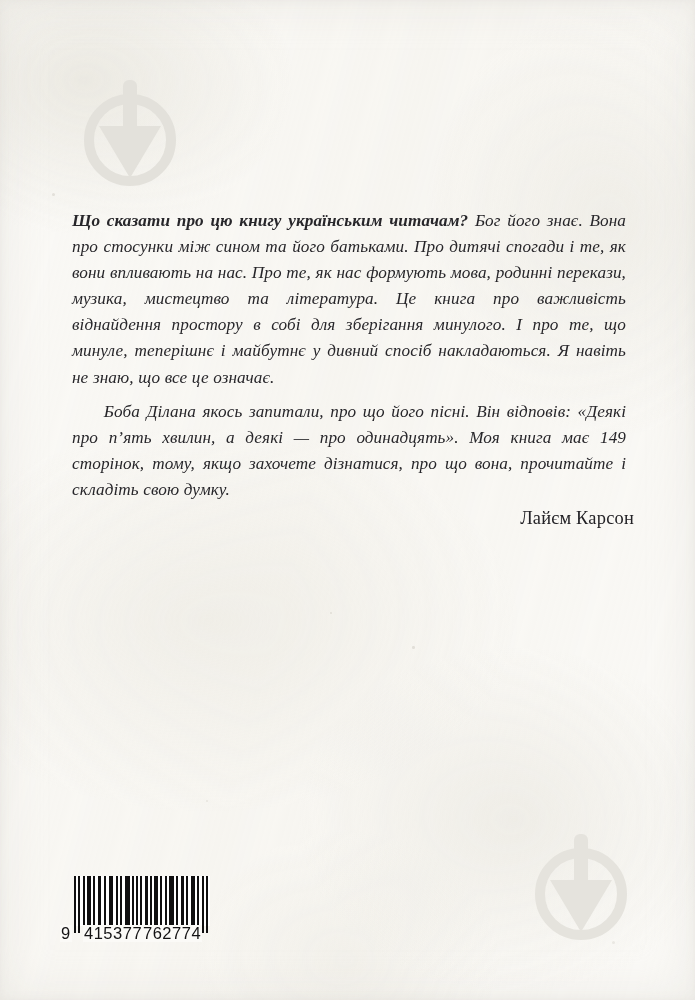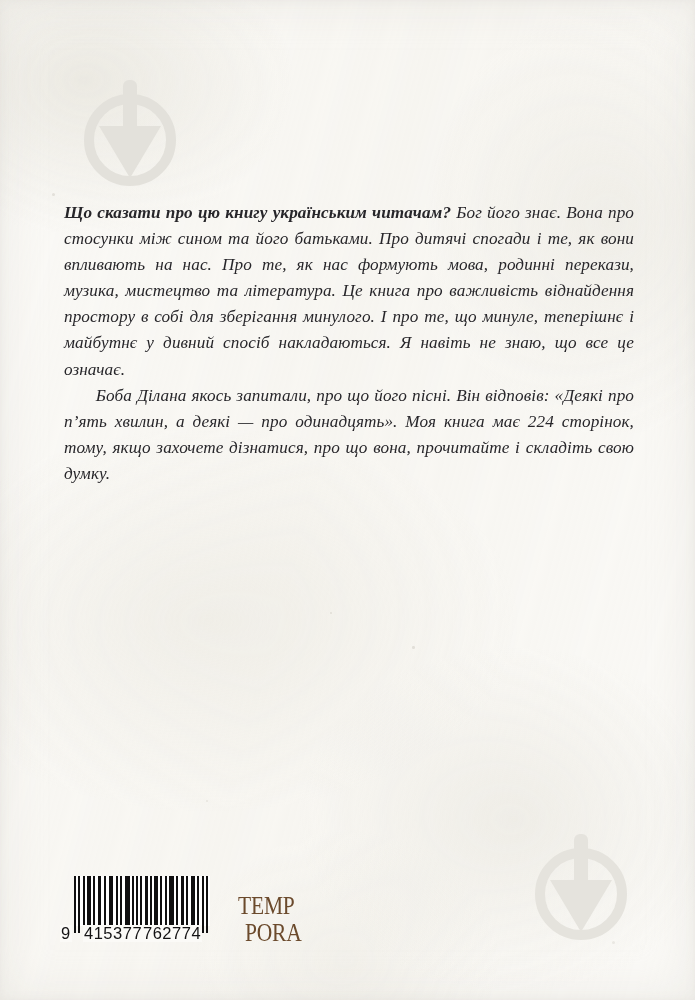--- a/index.html
+++ b/index.html
@@ -69,21 +69,21 @@
     width: 570px;
     text-align: justify;
     text-justify: inter-word;
     color: #27262a;
     font-size: 17.2px;
     line-height: 26.1px;
     font-style: italic;
     letter-spacing: .005em;
     word-spacing: .012em;
   }
-  #blurb p { margin: 0; }
+  #blurb p { margin: 8px; }
   #blurb p.para-indent { text-indent: 1.85em; }
   #blurb .lead {
     font-weight: 700;
     font-style: italic;
   }
 
   
   #author {
     position: absolute;
     left: 64px;
@@ -189,23 +189,24 @@
       <g fill="none" stroke="#e5e3dd" stroke-width="10">
         <circle cx="52" cy="68" r="41"></circle>
       </g>
       <rect x="45" y="8" width="14" height="52" rx="6" fill="#e5e3dd"></rect>
       <path d="M21 54 H83 L52 106 Z" fill="#e5e3dd"></path>
     </svg>
   </div>
 
   <div id="blurb">
     <p><span class="lead">Що сказати про цю книгу українським читачам?</span><span> Бог його знає. Вона про стосунки між сином та його батьками. Про дитячі спогади і те, як вони впливають на нас. Про те, як нас формують мова, родинні перекази, музика, мистецтво та література. Це книга про важливість віднайдення простору в собі для зберігання минулого. І про те, що минуле, теперішнє і майбутнє у дивний спосіб накладаються. Я навіть не знаю, що все це означає.</span></p>
-    <p class="para-indent">Боба Ділана якось запитали, про що його пісні. Він відповів: «Деякі про п’ять хвилин, а деякі — про одинадцять». Моя книга має 224 сторінок, тому, якщо захочете дізнатися, про що вона, прочитайте і складіть свою думку.</p>
-  </div>
-
+    <p class="para-indent">Боба Ділана якось запитали, про що його пісні. Він відповів: «Деякі про п’ять хвилин, а деякі — про одинадцять». Моя книга має 149 сторінок, тому, якщо захочете дізнатися, про що вона, прочитайте і складіть свою думку.</p>
+  </div>
+
+  <div id="author">Лайєм Карсон</div>
 
   <div id="barcode-block">
     <div id="barcode-bars">
       <i class="guard" style="left:0px;   width:2px;"></i>
       <i class="guard" style="left:4px;   width:2px;"></i>
       <i style="left:9px;   width:2px;"></i>
       <i style="left:13px;  width:4px;"></i>
       <i style="left:19px;  width:2px;"></i>
       <i style="left:24px;  width:3px;"></i>
       <i style="left:30px;  width:2px;"></i>
@@ -230,18 +231,14 @@
       <i class="guard" style="left:128px; width:2px;"></i>
       <i class="guard" style="left:132px; width:2px;"></i>
     </div>
     <div id="barcode-digits">
       <span class="bd-lead">9</span>
       <span class="bd-left">415377</span>
       <span class="bd-right">762774</span>
     </div>
   </div>
 
-  <div id="logo">
-    <span class="logo-line logo-top">TEMP</span>
-    <span class="logo-line logo-bottom">PORA</span>
-  </div>
 
 </div>
 
 </body></html>

